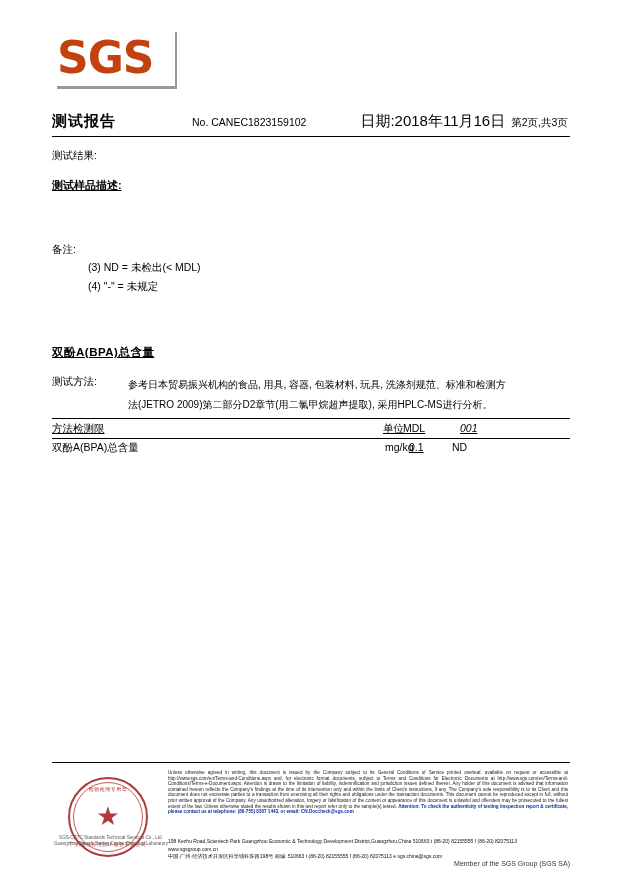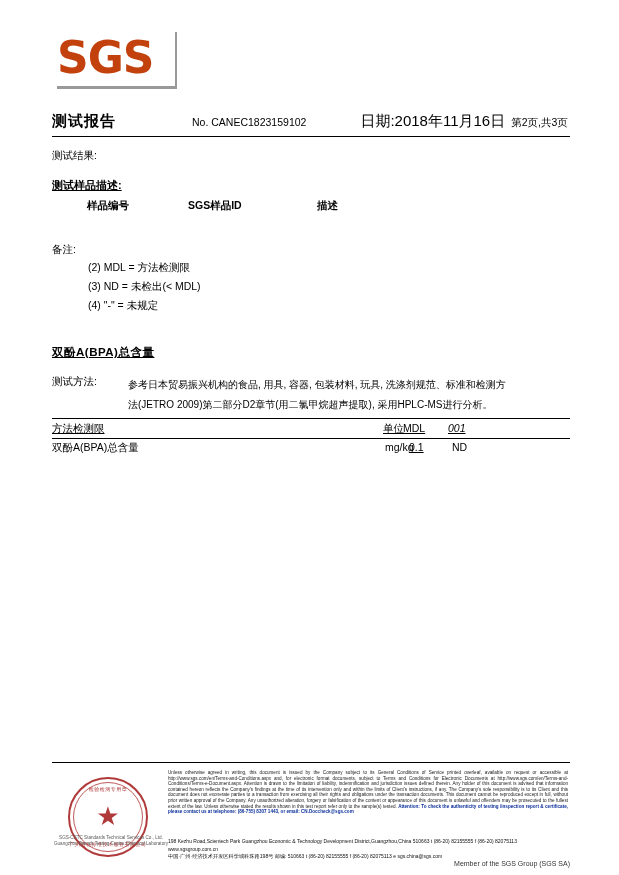--- a/index.html
+++ b/index.html
@@ -150,21 +150,21 @@
   }
   .res-head {
     position: absolute;
     top: 422px;
     font-size: 10.5px;
     font-weight: normal;
   }
   .res-head.item { left: 52px; text-decoration: underline; }
   .res-head.unit { left: 357px; text-decoration: underline; margin-left: 26px; }
   .res-head.mdl  { left: 403px; text-decoration: underline; }
-  .res-head.id   { left: 448px; text-decoration: underline; font-style: italic; }
+  .res-head.id   { left: 460px; text-decoration: underline; font-style: italic; }
   .res-rule-mid {
     position: absolute;
     left: 52px;
     top: 438px;
     width: 518px;
     border-bottom: 1px solid #000;
   }
   .res-row {
     position: absolute;
     top: 441px;
@@ -283,31 +283,25 @@
     <span class="meta-page">第2页,共3页</span>
   </div>
   <div class="header-rule"></div>
 
   <div class="t" style="left:52px; top:147px;">测试结果:</div>
 
   <div class="t underline-head" style="left:44px; top:177px;margin-left:8px;">测试样品描述:</div>
 
   <table class="sample-table">
     <tbody>
-        <tr class="hdr">
-      <td class="col-id">样品编号</td>
-      <td class="col-sgsid">SGS样品ID</td>
-      <td>描述</td>
-    </tr>
   </tbody>
     </table>
 
   <div class="t" style="left:52px; top:241px;">备注:</div>
   <div class="notes">
-    <div>(2) MDL = 方法检测限</div>
     <div>(3) ND = 未检出(&lt; MDL)</div>
     <div>(4) "-" = 未规定</div>
   </div>
 
   <div class="bpa-head">双酚A(BPA)总含量</div>
   <div class="method-label">测试方法:</div>
   <div class="method-body">
     <div>参考日本贸易振兴机构的食品, 用具, 容器, 包装材料, 玩具, 洗涤剂规范、标准和检测方</div>
     <div>法(JETRO 2009)第二部分D2章节(用二氯甲烷超声提取), 采用HPLC-MS进行分析。</div>
   </div>

